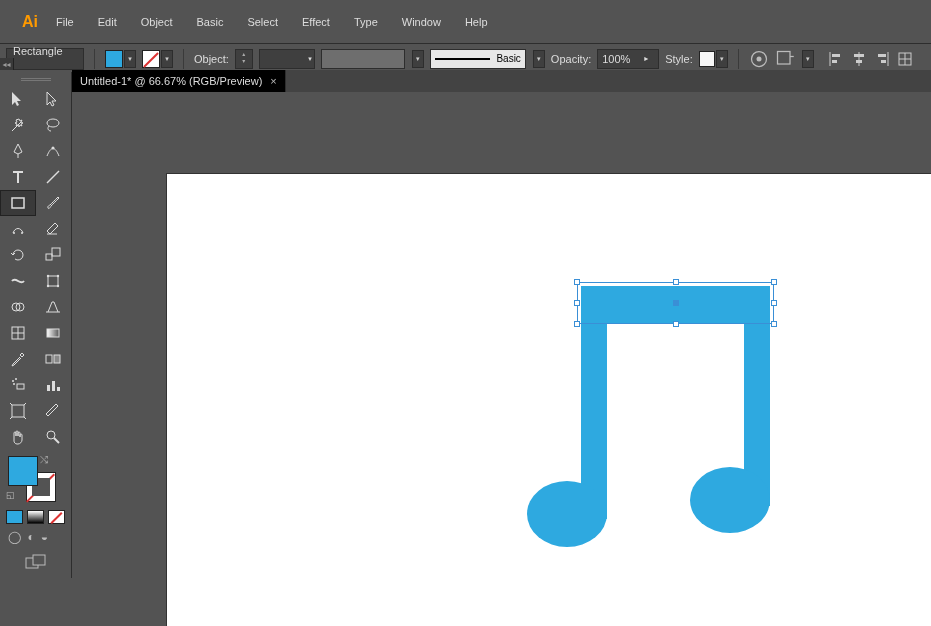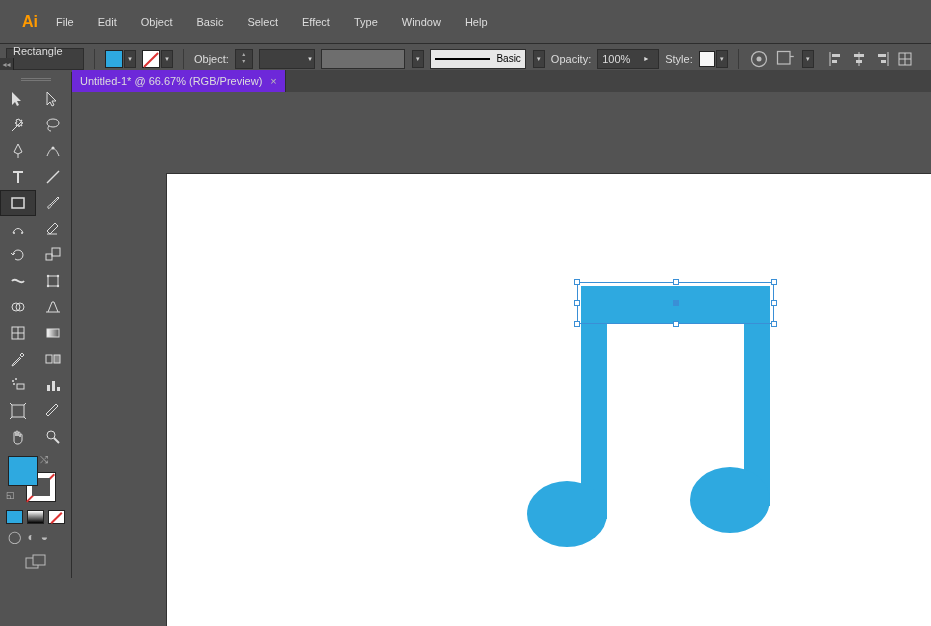--- a/index.html
+++ b/index.html
@@ -59,21 +59,21 @@
   .mode-sw.grad { background:linear-gradient(#fff,#000);}
   .mode-sw.none { background:#fff; position:relative;}
   .mode-sw.none::after { content:""; position:absolute; left:0; right:0; top:50%; height:2px; background:#d33; transform:rotate(-45deg);}
   .screen-row { display:flex; gap:6px; padding:4px 8px; color:#bbb;}
   .screen-row span { font-size:12px;}
   .last-row { padding:6px 0; display:flex; justify-content:center;}
   .overlap-icn svg { width:22px; height:16px; }
 
   
   .tabstrip { position:absolute; left:72px; top:70px; right:0; height:22px; background:#434343; display:flex; align-items:flex-end;}
-  .doctab { height:22px; background:#6d28d9; display:flex; align-items:center; gap:8px; padding:0 8px; color:#ddd; font-size:11px; border-right:1px solid #2d2d2d;}
+  .doctab { height:22px; background:#000000; display:flex; align-items:center; gap:8px; padding:0 8px; color:#ddd; font-size:11px; border-right:1px solid #2d2d2d;}
   .doctab .x { color:#bbb; cursor:pointer;}
 
   
   .canvas-wrap { position:absolute; left:72px; top:92px; right:0; bottom:0; background:#535353; overflow:hidden;}
   .artboard { position:absolute; left:95px; top:82px; width:770px; height:520px; background:#fff; box-shadow:0 0 0 1px #333;}
   .music-note { position:absolute; }
   .music-note .stem { position:absolute; background:#2ea9e0;}
   .music-note .head { position:absolute; background:#2ea9e0; border-radius:50%;}
   .sel-box { position:absolute; border:1px solid #3a8fd6;}
   .sel-handle { position:absolute; width:6px; height:6px; background:#fff; border:1px solid #3a8fd6;}

